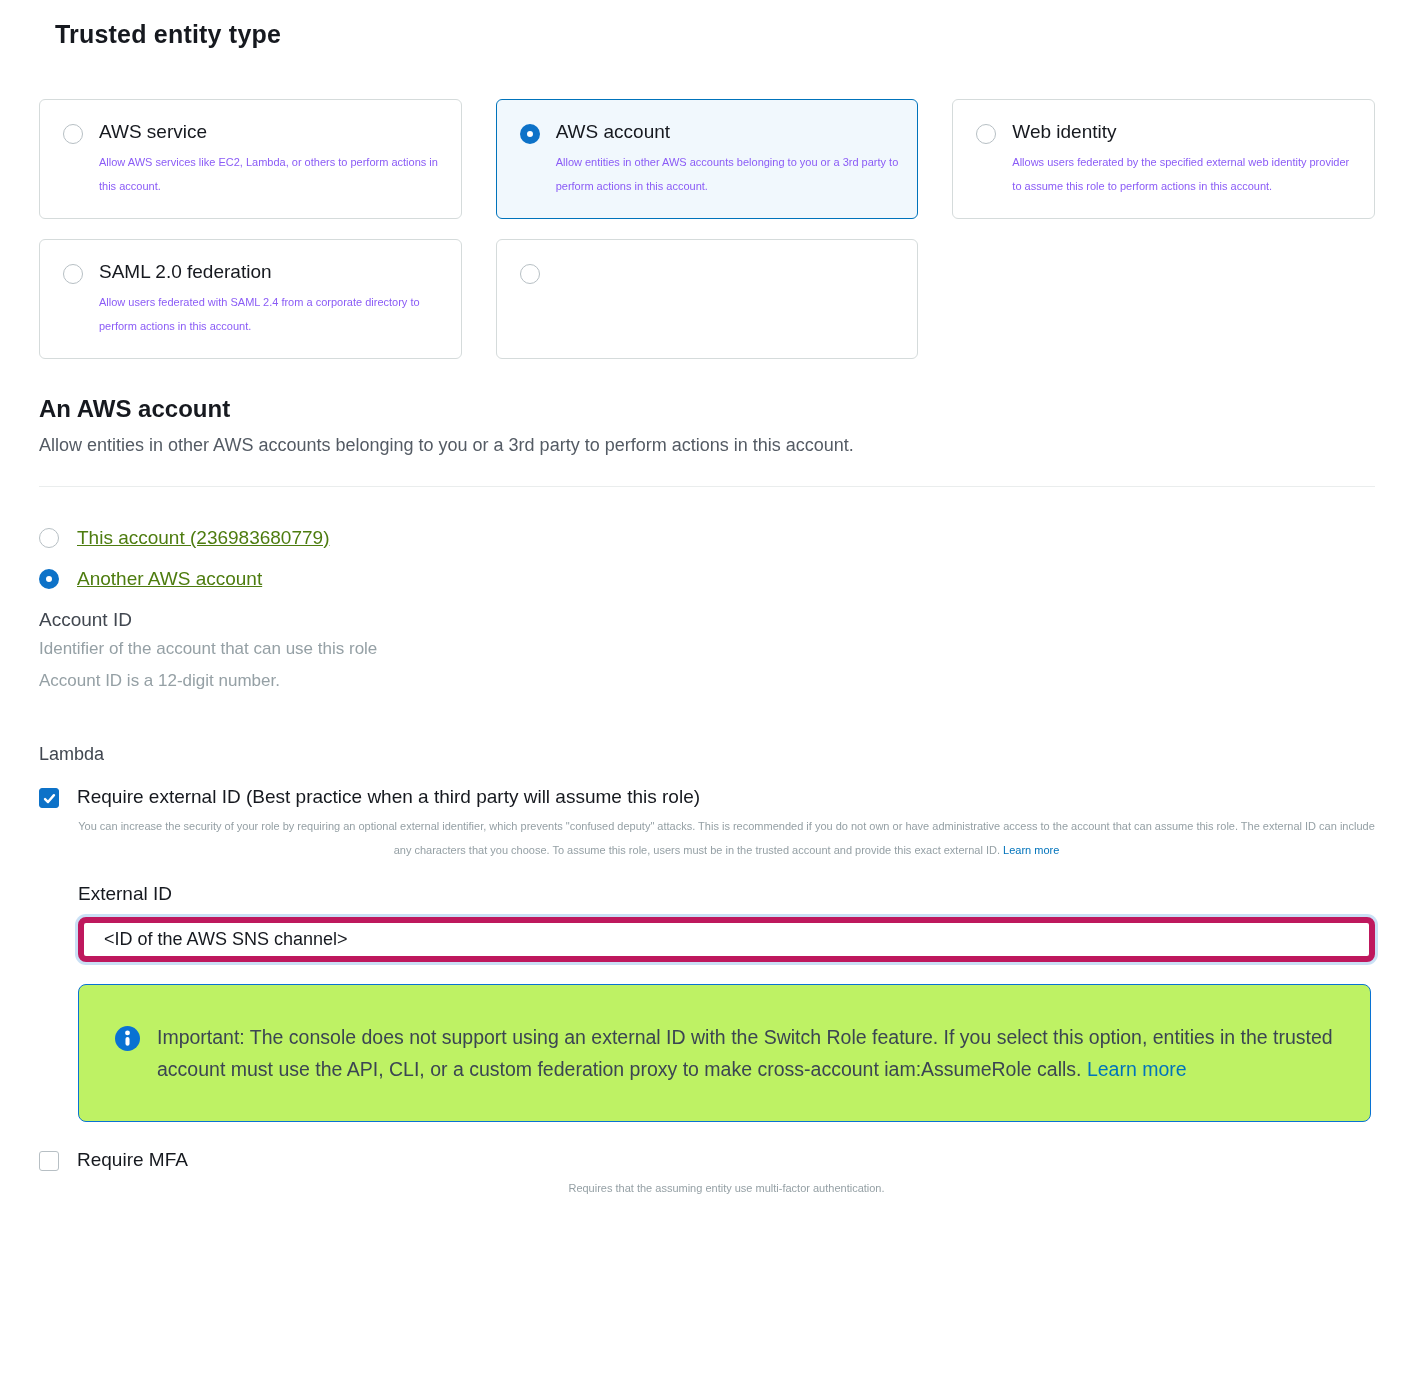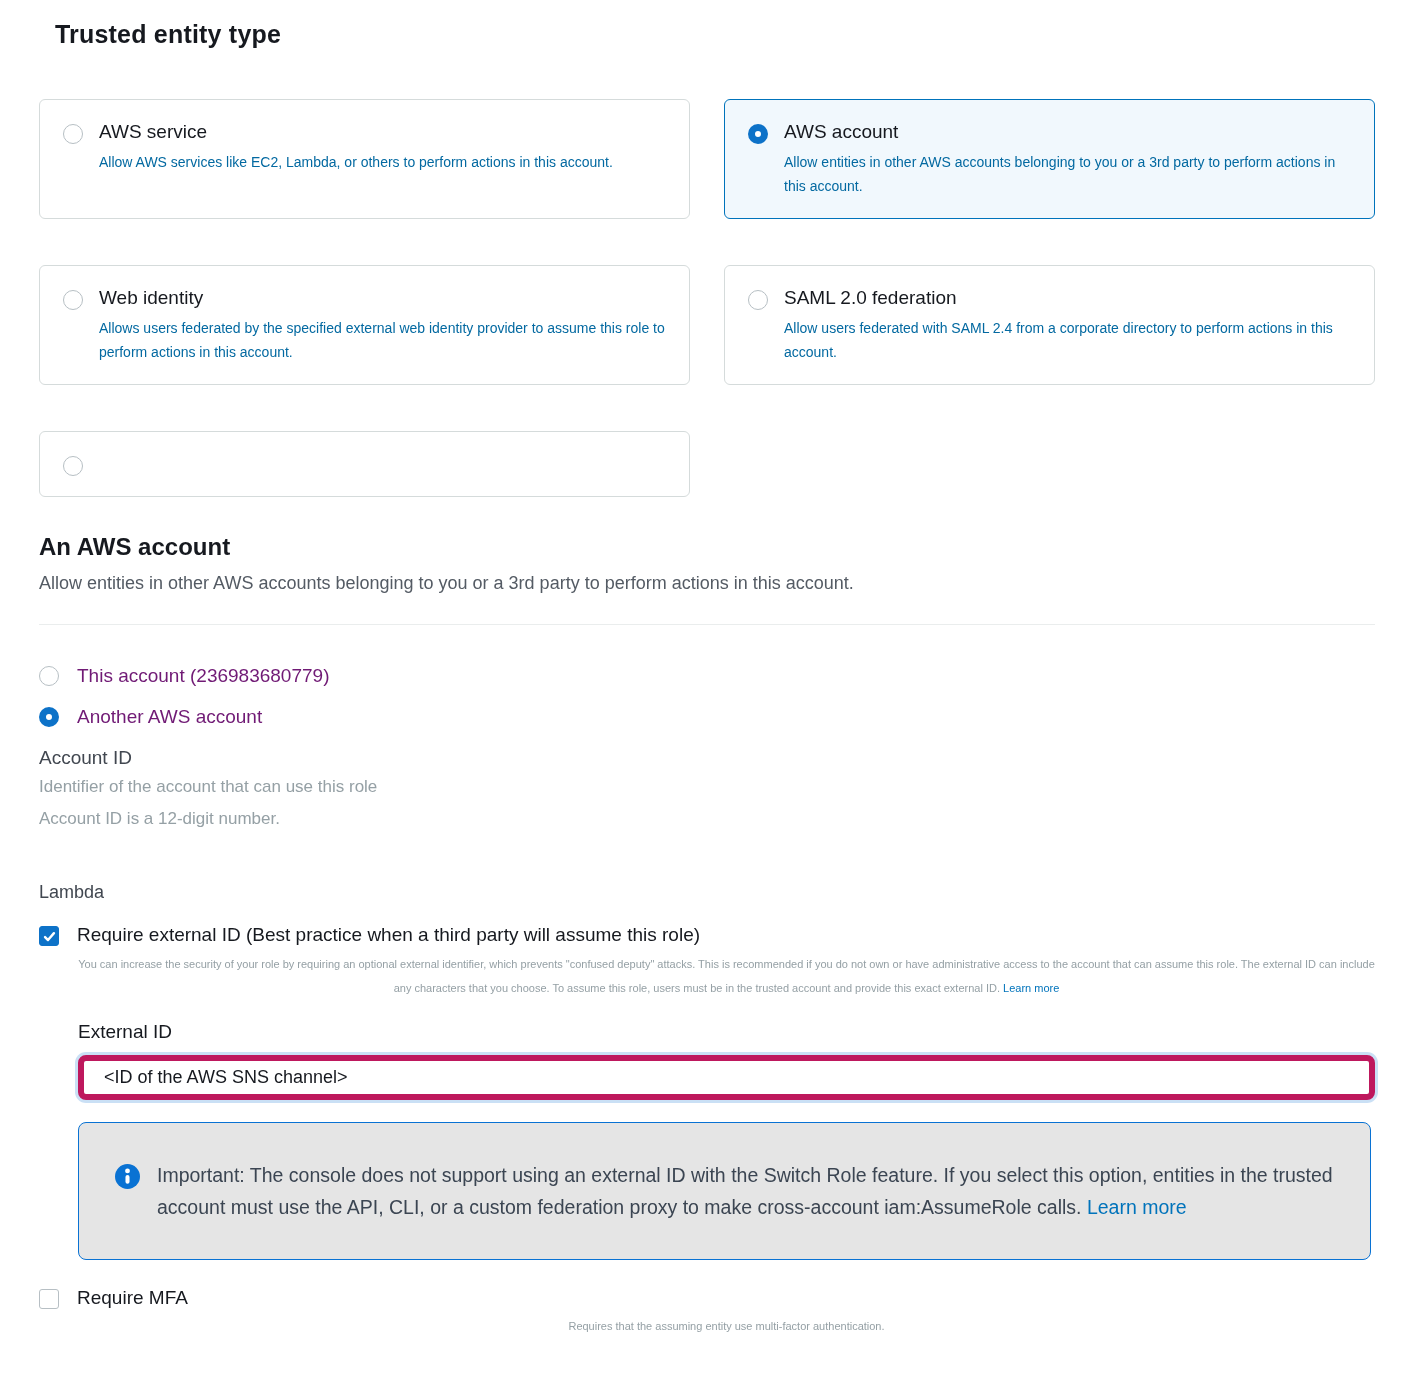--- a/index.html
+++ b/index.html
@@ -18,22 +18,22 @@
     font-size: 25px;
     font-weight: 700;
     margin: 0 0 50px 16px;
     color: #16191f;
     letter-spacing: 0.2px;
   }
 
   
   .cards {
     display: grid;
-    grid-template-columns: repeat(2, 1fr);
-    gap: 46px 34px;
+    grid-template-columns: repeat(3, 1fr);
+    gap: 20px 34px;
     margin-bottom: 36px;
   }
   .card {
     border: 1px solid #d5dbdb;
     border-radius: 6px;
     background: #ffffff;
     padding: 23px 18px 20px 23px;
     display: flex;
     align-items: flex-start;
     cursor: pointer;
@@ -44,23 +44,23 @@
   }
   .card-body { display: block; }
   .card-title {
     display: block;
     font-size: 19px;
     color: #16191f;
     margin: -2px 0 7px 0;
   }
   .card-desc {
     display: block;
-    font-size: 14px;
+    font-size: 11px;
     line-height: 24px;
-    color: #0369a1;
+    color: #8b5cf6;
   }
 
   
   .radio {
     flex: none;
     width: 20px;
     height: 20px;
     border-radius: 50%;
     border: 1px solid #b7bfc4;
     background: #ffffff;
@@ -88,21 +88,21 @@
     border-top: 1px solid #eaeded;
     margin: 0 0 40px 0;
   }
 
   .radio-row {
     display: flex;
     align-items: center;
     margin-bottom: 19px;
   }
   .radio-row .radio { margin-top: 0; margin-right: 18px; }
-  .radio-row-label { font-size: 19px; color: #701a75; }
+  .radio-row-label { font-size: 19px; color: #4d7c0f; text-decoration: underline; }
 
   .field-label { font-size: 19px; color: #414750; margin: 12px 0 8px 0; }
   .field-help  { font-size: 17px; color: #95a0a5; margin: 0 0 11px 0; }
 
   .text-input {
     width: 100%;
     height: 47px;
     border: 1px solid #aab7b8;
     border-radius: 6px;
     font-family: "Liberation Sans", sans-serif;
@@ -151,21 +151,21 @@
     box-shadow: 0 0 0 3px rgba(15, 116, 209, 0.22);
     width: calc(100% - 39px);
     margin-left: 39px;
     height: 45px;
     padding-left: 20px;
   }
 
   
   .info-box {
     margin: 22px 4px 0 39px;
-    background: #e5e5e5;
+    background: #bef264;
     border: 1px solid #0972d3;
     border-radius: 8px;
     padding: 37px 30px 36px 36px;
     display: flex;
     align-items: flex-start;
   }
   .info-icon {
     flex: none;
     margin-right: 17px;
     margin-top: 4px;

